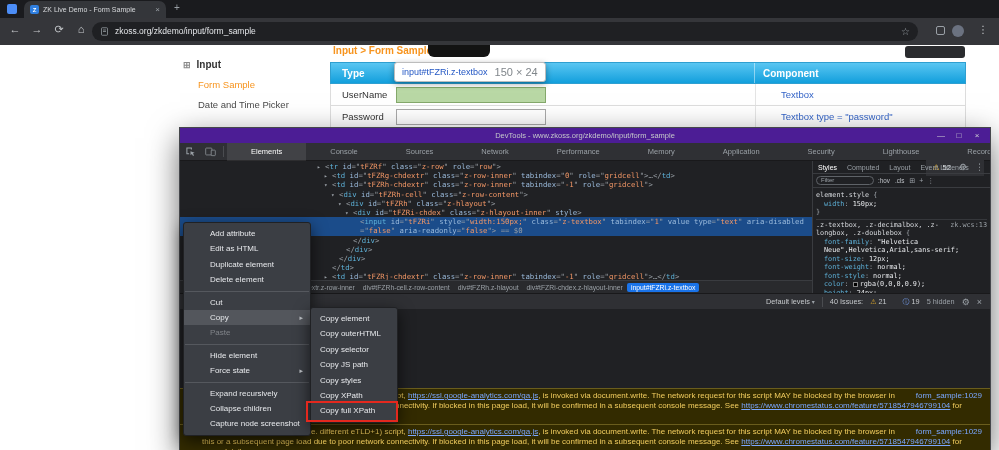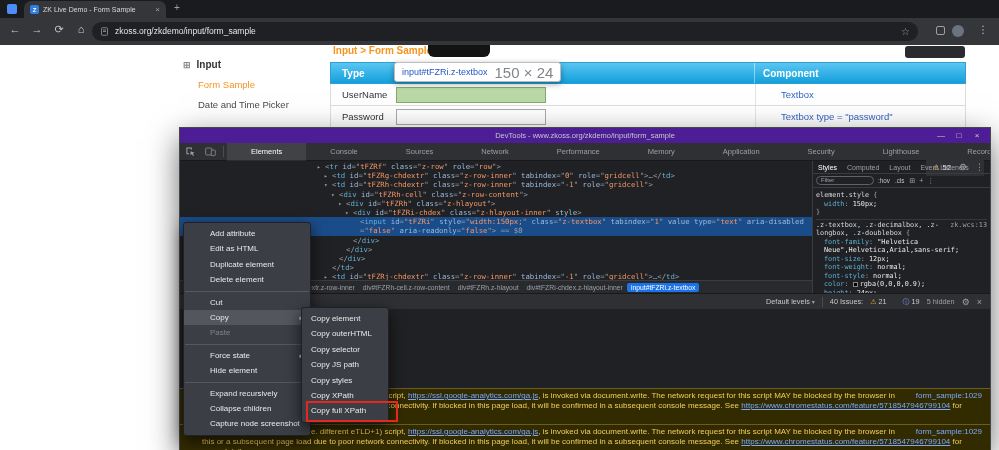--- a/index.html
+++ b/index.html
@@ -38,21 +38,21 @@
 .g-head .c1{width:424px;display:flex;align-items:center;padding-left:11px;border-right:1px solid rgba(255,255,255,.45)}
 .g-head .c2{flex:1;display:flex;align-items:center;padding-left:8px}
 .g-row{display:flex;height:22px;border:1px solid #ddd;border-top:none;background:#fff;font-size:9.5px;color:#333}
 .g-row .c1{width:424px;display:flex;align-items:center;padding-left:11px}
 .g-label{width:54px}
 .g-input{width:150px;height:16px;border:1px solid #a9a9a9;background:#fff}
 .g-input.hl{background:#b9d8a5;border-color:#84a86b}
 .g-row .c2{flex:1;display:flex;align-items:center;padding-left:25px;color:#3464c8;border-left:1px solid #e4e4e4}
 .tooltip{position:absolute;left:394px;top:17px;height:20px;background:#fff;border:1px solid #bdbdbd;border-radius:3px;box-shadow:0 2px 6px rgba(0,0,0,.35);display:flex;align-items:center;gap:7px;padding:0 7px;z-index:5}
 .tt-sel{font-size:9px;color:#2357c4;white-space:nowrap}
-.tt-size{font-size:15px;color:#80868b;white-space:nowrap}
+.tt-size{font-size:11px;color:#80868b;white-space:nowrap}
 
 
 .devtools{position:absolute;left:180px;top:128px;width:810px;height:322px;background:#202124;box-shadow:0 0 0 1px #45474b,0 10px 30px rgba(0,0,0,.6);overflow:hidden;color:#e8eaed;z-index:10}
 .dt-titlebar{position:absolute;left:0;top:0;width:100%;height:15px;background:#4c1d95;display:flex;align-items:center;justify-content:center}
 .dt-title{font-size:7.5px;color:#c4c7ca}
 .dt-ctrl{position:absolute;top:0;height:15px;width:18px;display:flex;align-items:center;justify-content:center;color:#cfd1d4;font-size:8px}
 .dt-min{right:40px}.dt-max{right:22px}.dt-x{right:4px}
 .dt-toolbar{position:absolute;left:0;top:15px;width:100%;height:18px;background:#2f3034;border-bottom:1px solid #19191b;display:flex;align-items:center}
 .dt-icobtn{width:20px;display:flex;justify-content:center;flex:none}
 .dt-sep{width:1px;height:11px;background:#4a4c50;margin:0 3px;flex:none}
@@ -98,21 +98,21 @@
 .dt-console{position:absolute;left:0;top:181px;width:100%;height:141px;background:#202124;overflow:hidden}
 .msgs{position:absolute;left:0;right:0;bottom:-10px}
 .msg{position:relative;background:#332b00;border-top:1px solid #6a5d1d;padding:2px 8px 3px 22px;font-size:8px;line-height:10px;color:#f2cd5e}
 .msg-warn{position:absolute;left:7px;top:2px;color:#f0b429;font-size:8px}
 .msg-src{float:right;color:#7aa7ff;margin-left:12px}
 .msg-link{color:#7aa7ff;text-decoration:underline;word-break:break-all}
 
 
 .ctx-menu{position:absolute;background:#3b3e44;border:1px solid #202124;border-radius:3px;box-shadow:0 5px 16px rgba(0,0,0,.65);padding:3px 0;z-index:50}
 #ctx-menu{left:183px;top:222px;width:128px}
-#submenu{left:301px;top:307px;width:88px;z-index:51}
+#submenu{left:310px;top:307px;width:88px;z-index:51}
 .cm-item{height:15.4px;line-height:15.4px;font-size:8px;color:#e8eaed;padding-left:26px;position:relative;white-space:nowrap}
 #submenu .cm-item{padding-left:9px}
 .cm-item.hl{background:#53565c}
 .cm-item.disabled{color:#808489}
 .cm-arrow{position:absolute;right:7px;top:0;color:#bdc1c6;font-size:7px}
 .cm-sep{border-top:1px solid #55585e;margin:3px 1px}
 .red-box{position:absolute;left:306px;top:401px;width:92px;height:21px;border:2px solid #e4281e;z-index:60;pointer-events:none}
 </style>
 </head>
 <body>
@@ -332,22 +332,22 @@
   <div class="ctx-menu" id="ctx-menu">
       <div class="cm-item"><span class="cm-label">Add attribute</span></div>
       <div class="cm-item"><span class="cm-label">Edit as HTML</span></div>
       <div class="cm-item"><span class="cm-label">Duplicate element</span></div>
       <div class="cm-item"><span class="cm-label">Delete element</span></div>
       <div class="cm-sep"></div>
       <div class="cm-item"><span class="cm-label">Cut</span></div>
       <div class="cm-item hl"><span class="cm-label">Copy</span><span class="cm-arrow">▸</span></div>
       <div class="cm-item disabled"><span class="cm-label">Paste</span></div>
       <div class="cm-sep"></div>
+      <div class="cm-item"><span class="cm-label">Hide element</span></div>
       <div class="cm-item"><span class="cm-label">Force state</span><span class="cm-arrow">▸</span></div>
-      <div class="cm-item"><span class="cm-label">Hide element</span></div>
       <div class="cm-sep"></div>
       <div class="cm-item"><span class="cm-label">Expand recursively</span></div>
       <div class="cm-item"><span class="cm-label">Collapse children</span></div>
       <div class="cm-item"><span class="cm-label">Capture node screenshot</span></div>
     </div>
 
   <div class="ctx-menu" id="submenu">
       <div class="cm-item"><span class="cm-label">Copy element</span></div>
       <div class="cm-item"><span class="cm-label">Copy outerHTML</span></div>
       <div class="cm-item"><span class="cm-label">Copy selector</span></div>

